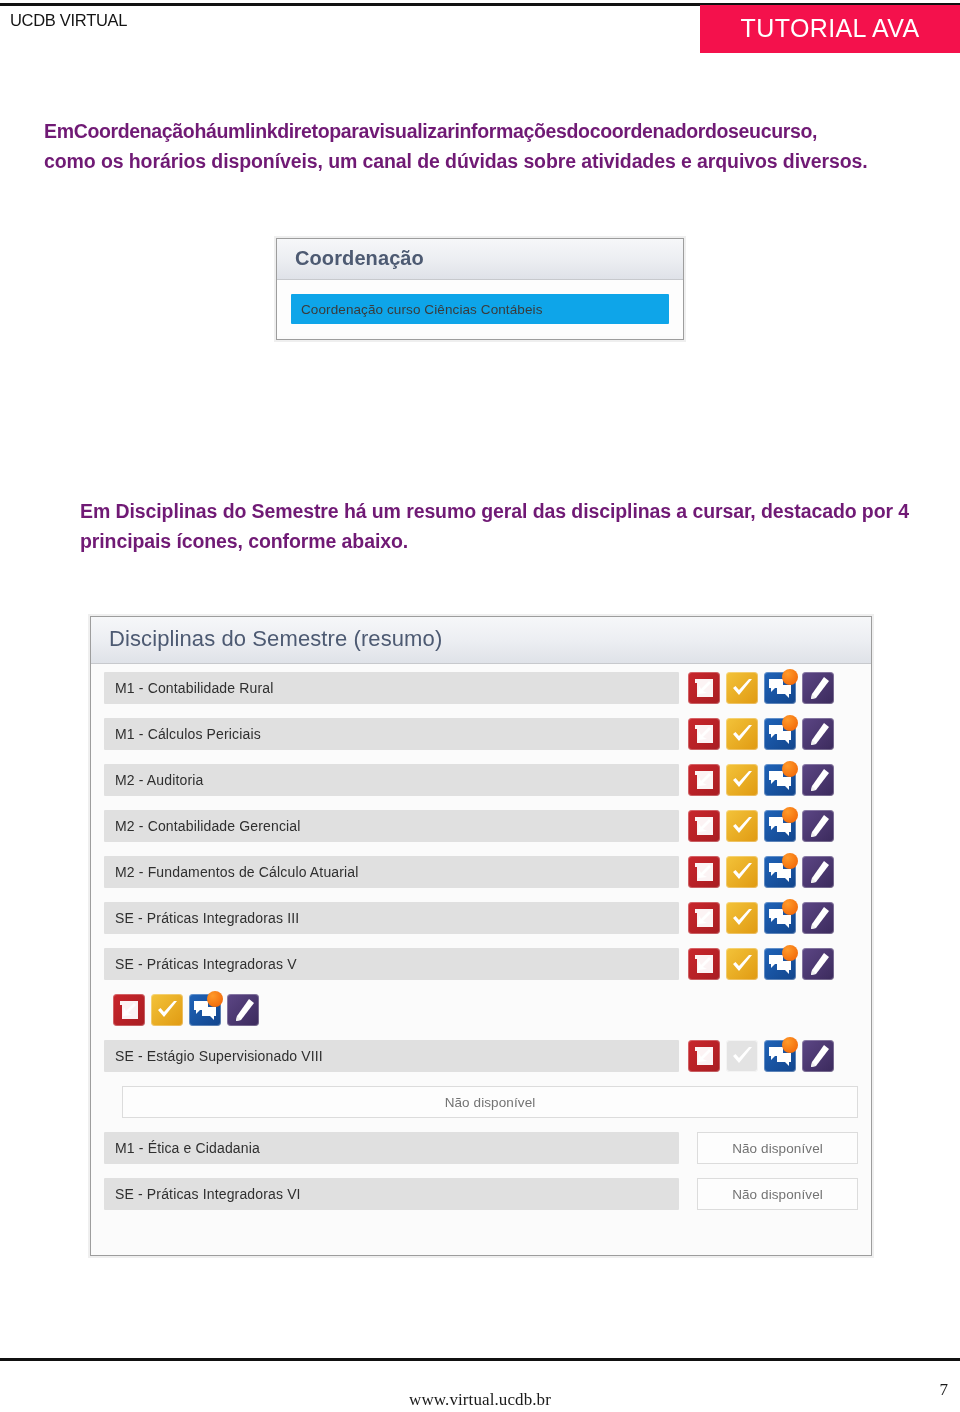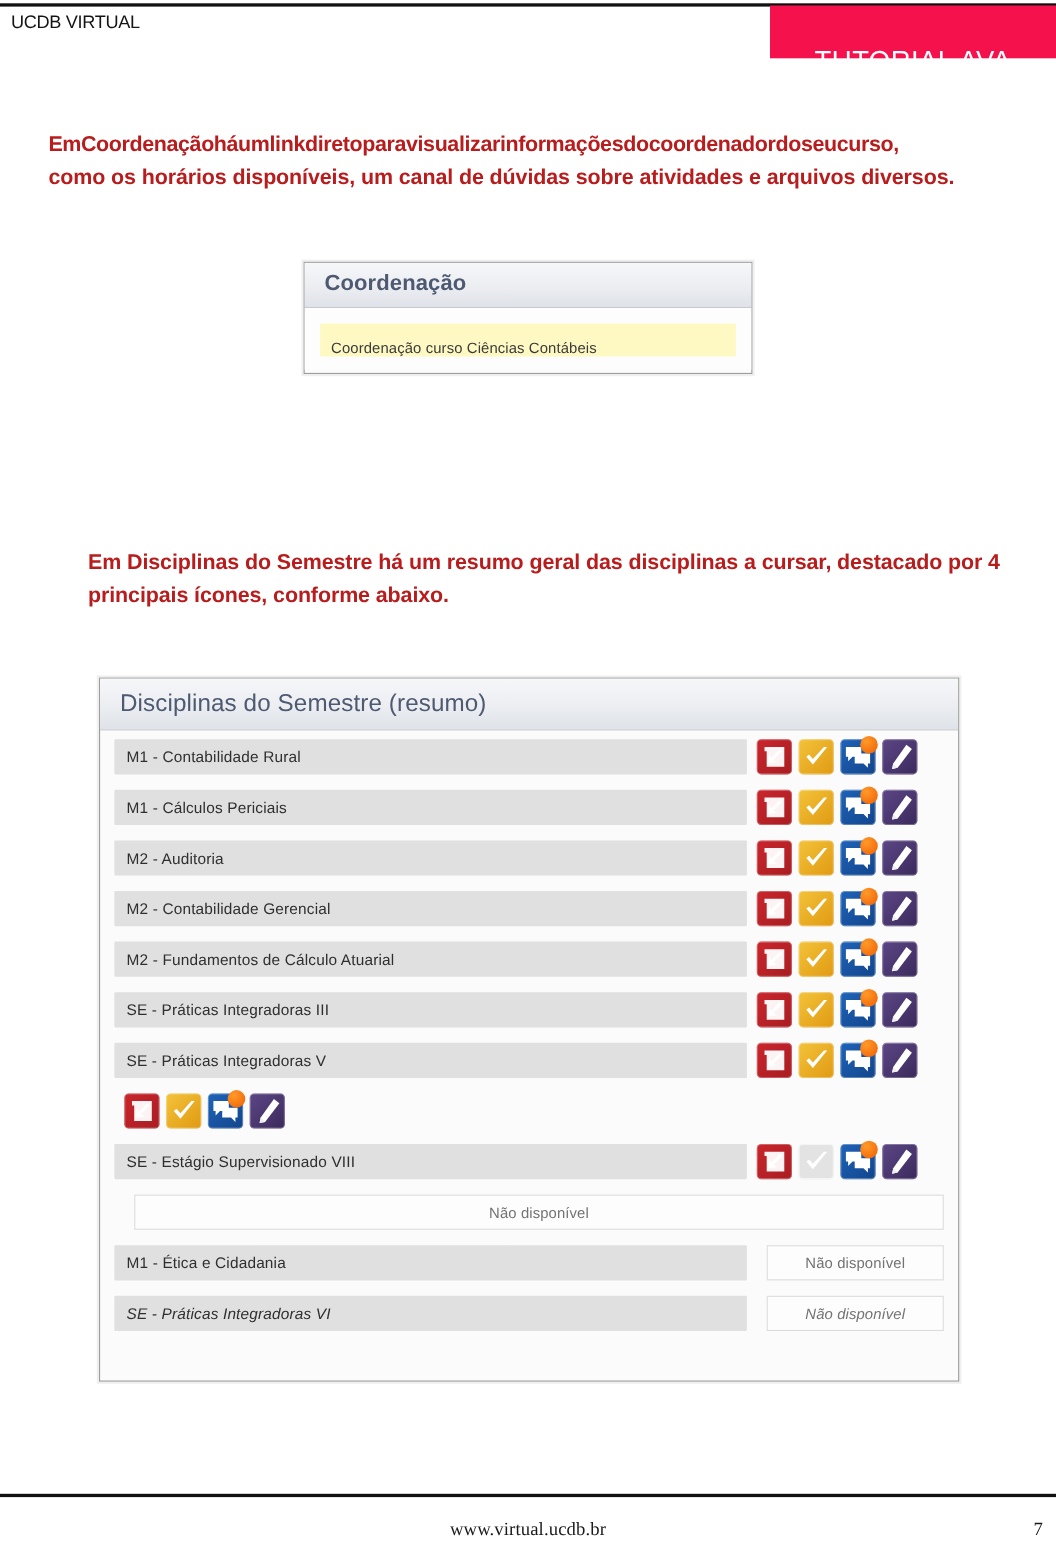--- a/index.html
+++ b/index.html
@@ -52,32 +52,31 @@
   .tutorial-banner-label {
     position: absolute;
     top: 50%;
     left: 50%;
     transform: translate(-50%, -52%);
     color: #ffffff;
     font-size: 25px;
     font-weight: 400;
     letter-spacing: 0.4px;
     white-space: nowrap;
-    margin-top: 28px;
   }
 
   
   .para {
     position: absolute;
     left: 44px;
     width: 872px;
     font-size: 19.5px;
     font-weight: 700;
     line-height: 30px;
-    color: #b91c1c;
+    color: #701a75;
     letter-spacing: -0.1px;
   }
   .para-1 { top: 116px; }
   .para-2 { top: 496px; margin-left: 36px; }
   .para-line { display: block; white-space: nowrap; }
   .line-tight { letter-spacing: -0.35px; word-spacing: -5.1px; }
 
   
   .ava-panel {
     position: absolute;
@@ -112,24 +111,24 @@
   #coordenacao-panel {
     left: 276px;
     top: 238px;
     width: 408px;
     height: 102px;
   }
   #coordenacao-panel .ava-panel-head { height: 40px; }
   #coordenacao-panel .ava-panel-title { font-size: 20px; font-weight: bold; }
   .coord-row {
     height: 30px;
-    background: #fef9c3;
+    background: #0ea5e9;
     border-radius: 1px;
     display: flex;
-    align-items: flex-end;
+    align-items: center;
     padding-left: 10px;
     margin-top: 4px;
   }
   .coord-row-label {
     font-size: 13.5px;
     color: #3b3b3b;
     white-space: nowrap;
     letter-spacing: 0.1px;
   }
 
@@ -143,21 +142,21 @@
   #disciplinas-panel .ava-panel-head { height: 46px; }
   #disciplinas-panel .ava-panel-title { font-size: 22px; }
   .disc-list {
     padding: 8px 13px 8px 13px;
   }
   .disc-row {
     display: flex;
     height: 32px;
     margin-bottom: 14px;
   }
-  .disc-row:last-child { margin-bottom: 2px; font-style: italic; }
+  .disc-row:last-child { margin-bottom: 2px; }
   .disc-name {
     flex: 0 0 575px;
     height: 32px;
     background: #e0e0e0;
     border-radius: 1px;
     display: flex;
     align-items: center;
     padding-left: 11px;
     box-sizing: border-box;
     font-size: 14px;
@@ -236,21 +235,21 @@
   }
   .footer-rule {
     position: absolute;
     top: 0; left: 0;
     width: 960px;
     height: 3px;
     background: #111111;
   }
   .footer-url {
     position: absolute;
-    top: 22px;
+    top: 32px;
     left: 0;
     width: 960px;
     text-align: center;
     font-family: "Liberation Serif", serif;
     font-size: 17px;
     color: #1a1a1a;
     letter-spacing: 0.1px;
   }
   .footer-page {
     position: absolute;

